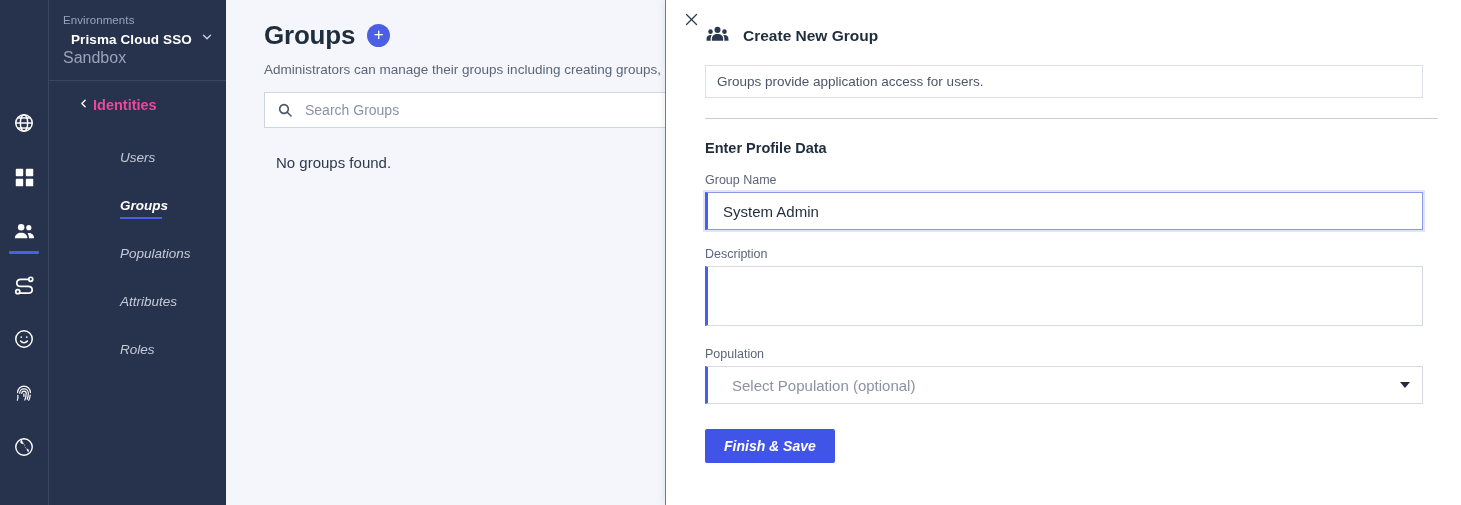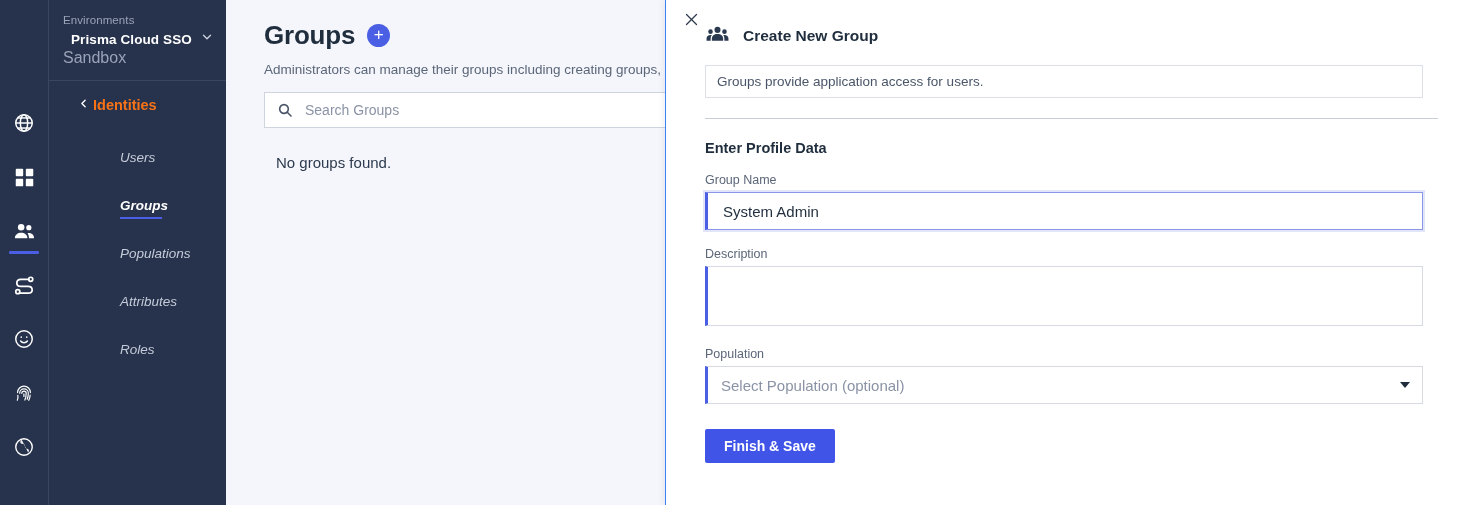--- a/index.html
+++ b/index.html
@@ -89,21 +89,21 @@
   }
   .env-divider {
     border-top: 1px solid #3a4661;
     margin: 0;
   }
   .nav-header {
     display: flex;
     align-items: flex-start;
     gap: 8px;
     padding: 16px 0 10px 44px;
-    color: #f97316;
+    color: #ec4899;
     font-size: 14.5px;
     font-weight: bold;
   }
   .nav-back {
     position: absolute;
     margin-left: -16px;
     color: #ffffff;
     font-size: 14px;
     line-height: 0;
   }
@@ -291,21 +291,21 @@
     background: #ffffff;
   }
   .select-wrap { position: relative; }
   .sel-display {
     width: 100%;
     height: 38px;
     border: 1px solid #d7dae3;
     border-left: 3px solid #4a5fe3;
     display: flex;
     align-items: center;
-    padding: 0 13px;
+    padding: 0 24px;
     font-size: 15px;
     color: #8a93a5;
     background: #ffffff;
     cursor: pointer;
   }
   .sel-caret {
     position: absolute;
     right: 13px; top: 50%;
     transform: translateY(-50%);
     width: 0; height: 0;
@@ -319,20 +319,21 @@
     background: #4154e8;
     color: #ffffff;
     border: none;
     height: 34px;
     padding: 0 19px;
     font-family: "Liberation Sans", sans-serif;
     font-size: 14px;
     font-weight: bold;
     cursor: pointer;
     border-radius: 2px;
+    font-style: italic;
   }
 </style>
 </head>
 <body>
 
 <div id="app">
 
   <div class="icon-rail">
     <div class="rail-item">
       <svg width="22" height="22" viewBox="0 0 24 24" fill="none" stroke="#ffffff" stroke-width="1.6">

